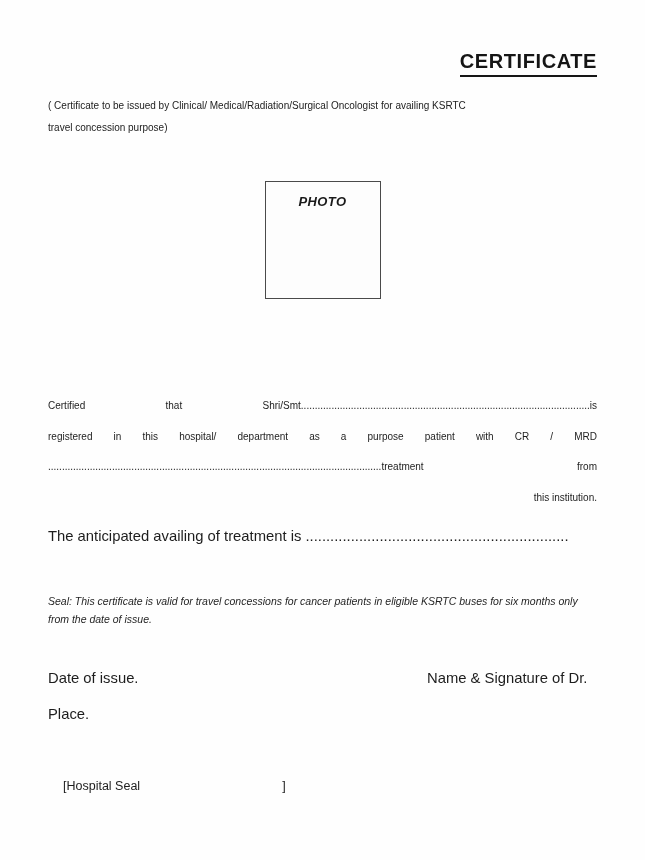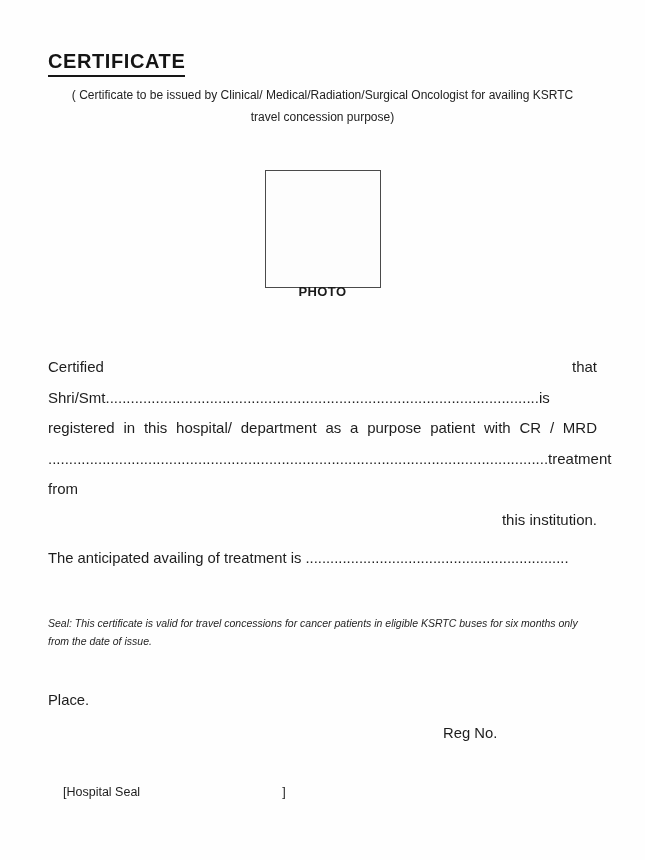--- a/index.html
+++ b/index.html
@@ -10,60 +10,61 @@
     color: #1f1f1f;
     overflow: hidden;
   }
   .page {
     width: 645px;
     height: 860px;
     background: #fefefe;
     padding: 48px 48px 0 48px;
   }
   .title-wrap {
-    text-align: left;
+    text-align: right;
     margin-top: 2px;
   }
   .title {
     display: inline-block;
     font-size: 20px;
     font-weight: 700;
     letter-spacing: 0.6px;
     color: #151515;
     border-bottom: 2.5px solid #161616;
     padding-bottom: 2px;
   }
   .subtitle {
-    margin-top: 7px;
-    text-align: center;
-    font-size: 12px;
+    margin-top: 18px;
+    text-align: left;
+    font-size: 10px;
     line-height: 22px;
     color: #222;
   }
   .subtitle .sub-line { white-space: nowrap; }
   .photo-box {
     width: 116px;
     height: 118px;
     border: 1.5px solid #4a4a4a;
     margin: 42px auto 4px auto;
     display: flex;
-    align-items: flex-end;
+    align-items: flex-start;
     justify-content: center;
     background: #fdfdfd;
+    font-style: italic;
   }
   .photo-label {
     font-size: 13px;
     font-weight: 700;
     letter-spacing: 0.4px;
     color: #1a1a1a;
     transform: translateY(12px);
   }
   .body-text {
-    margin-top: 64px;
-    font-size: 15px;
+    margin-top: 92px;
+    font-size: 10px;
     line-height: 30.5px;
     color: #1d1d1d;
   }
   .jline {
     text-align: justify;
     text-align-last: justify;
   }
   .plain-line { text-align: right; }
   .duration-line {
     margin-top: 8px;
@@ -82,21 +83,21 @@
   .footer {
     margin-top: 40px;
     font-size: 14.8px;
     color: #1d1d1d;
   }
   .footer-row {
     display: grid;
     grid-template-columns: 379px 1fr;
     line-height: 20px;
   }
-  .footer-row + .footer-row { margin-top: 16px; gap: 16px; }
+  .footer-row + .footer-row { margin-top: 16px; }
   .footer-row.reg-row { margin-top: 13px; }
   .seal-row {
     margin-top: 42px;
     padding-left: 15px;
     font-size: 12.5px;
     color: #1d1d1d;
     display: flex;
   }
   .seal-close { margin-left: 142px; }
 </style>
@@ -127,26 +128,29 @@
 
   <div class="duration-line">The anticipated availing of treatment is ................................................................</div>
 
   <div class="note">
     <div class="note-line">Seal: This certificate is valid for travel concessions for cancer patients in eligible KSRTC buses for six months only</div>
     <div class="note-line">from the date of issue.</div>
   </div>
 
   <div class="footer">
     <div class="footer-row">
+      <span>Date of issue.</span>
+      <span>Name &amp; Signature of Dr.</span>
+    </div>
+    <div class="footer-row">
       <span>Place.</span>
       <span></span>
     </div>
     <div class="footer-row reg-row">
       <span></span>
-      <span>Reg No.</span>
     </div>
   </div>
 
   <div class="seal-row">
     <span class="seal-open">[Hospital Seal</span>
     <span class="seal-close">]</span>
   </div>
 
 </div>
 

